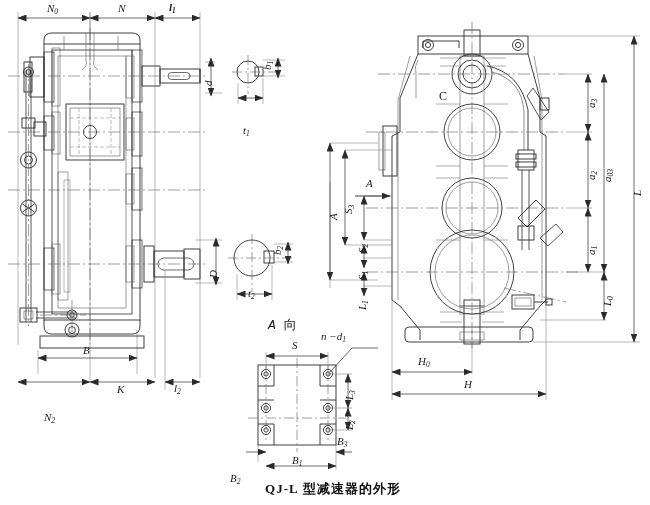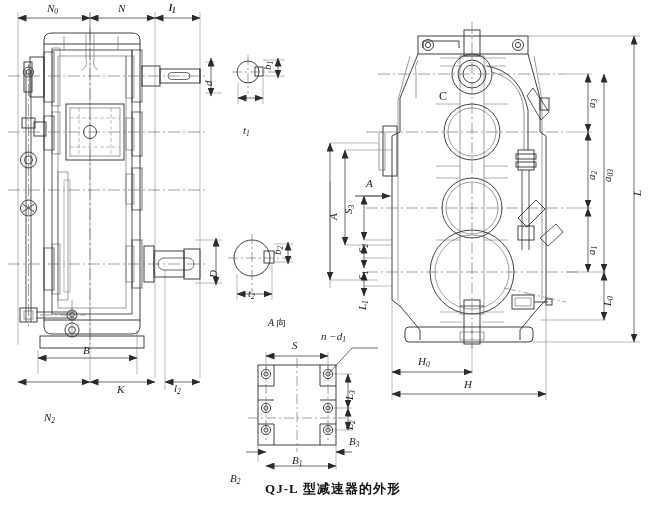--- a/index.html
+++ b/index.html
@@ -31,22 +31,22 @@
     font-family:"Liberation Serif", serif;
     font-weight:bold;
     font-style:normal;
     font-size:13px;
     color:#111;
     letter-spacing:1px;
     padding-left:16px;
   }
   .aview-lbl{
     position:absolute;
-    font-family:Liberation Serif, serif;
-    font-size:10px;
+    font-family:Liberation Mono, monospace;
+    font-size:13px;
     color:#1a1a1a;
   }
   .aview-lbl i{font-style:italic;}
 </style>
 </head>
 <body>
 
 <div id="sheet">
 
 <svg width="650" height="505" viewBox="0 0 650 505">
@@ -519,21 +519,21 @@
 </div>
 <div class="lbl vert" style="left:344px;top:400px;">
   <span>L</span><span class="sub">3</span>
 </div>
 <div class="lbl vert" style="left:344px;top:430px;">
   <span>L</span><span class="sub">2</span>
 </div>
 <div class="lbl" style="left:230px;top:436px;margin-top:37px;">
   <span>B</span><span class="sub">2</span>
 </div>
-<div class="lbl" style="left:337px;top:436px;padding-left:12px;">
+<div class="lbl" style="left:337px;top:436px;">
   <span>B</span><span class="sub">3</span>
 </div>
 <div class="lbl" style="left:292px;top:455px;">
   <span>B</span><span class="sub">1</span>
 </div>
 
 <div id="title">
   <span>QJ-L</span>&nbsp;<span>型减速器的外形</span>
 </div>
 

